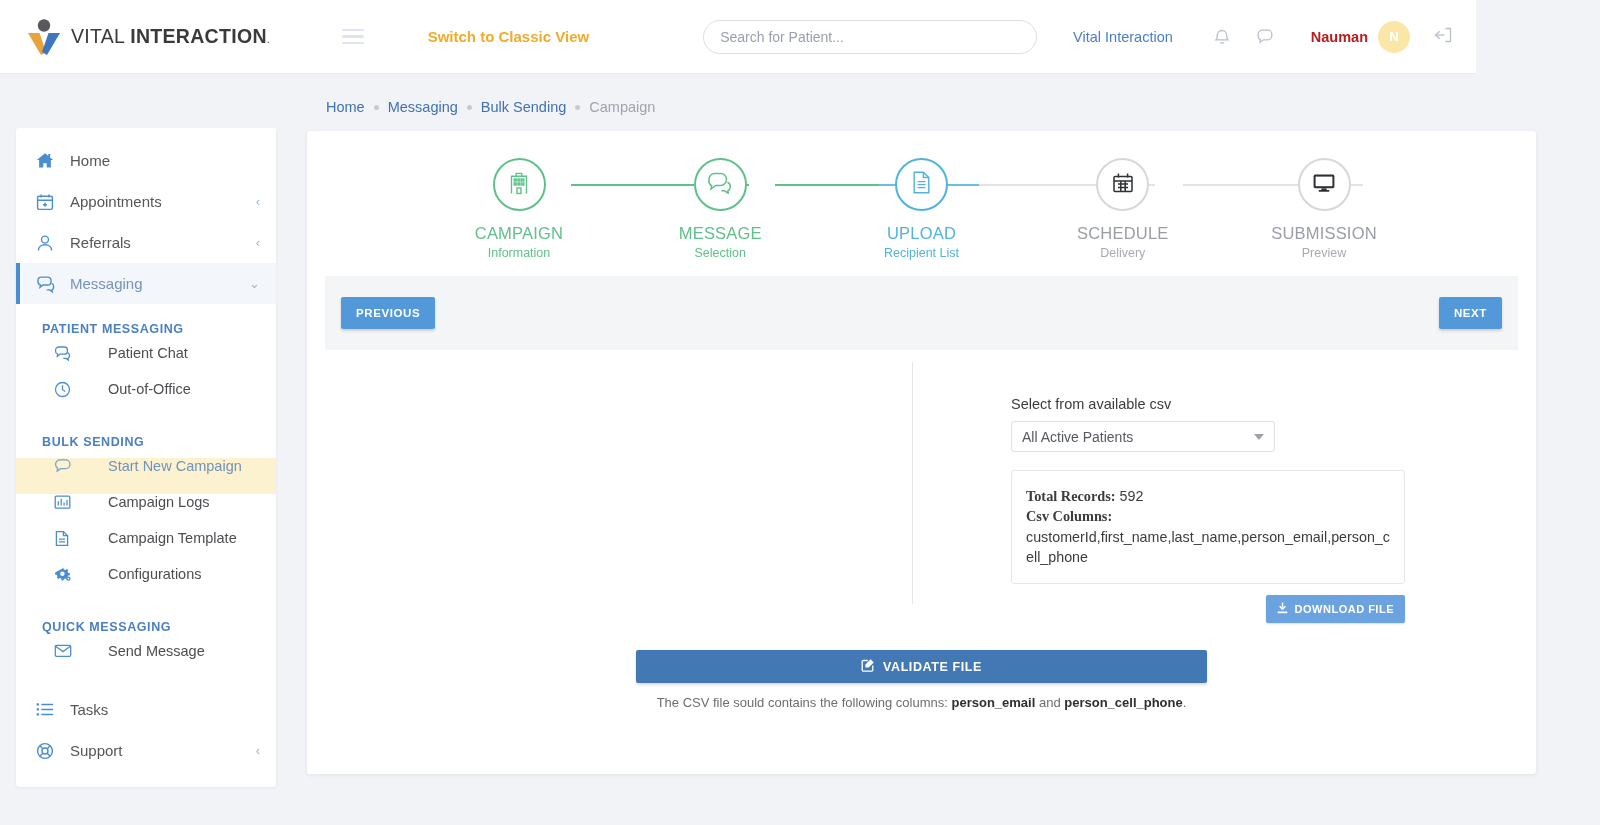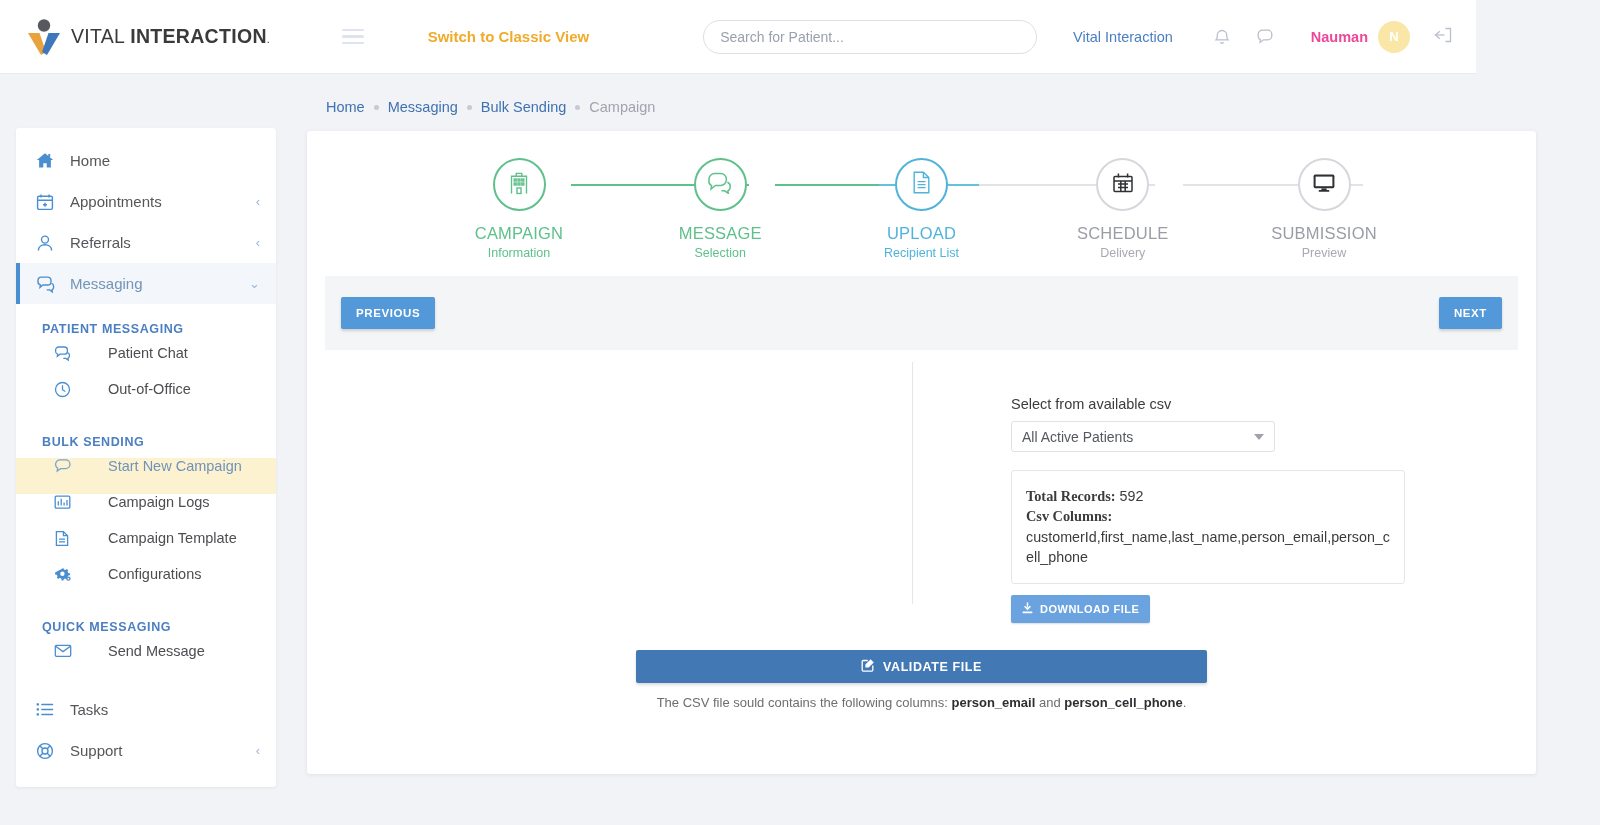--- a/index.html
+++ b/index.html
@@ -59,21 +59,21 @@
   .org-name {
     color: #4a7fc1; font-size: 14.5px; margin-right: 34px;
     cursor: pointer; white-space: nowrap;
   }
   .ico-btn {
     width: 30px; height: 30px; display: flex;
     align-items: center; justify-content: center;
     cursor: pointer; margin-right: 14px;
   }
   .user-name {
-    color: #ec4899; font-size: 14.5px; font-weight: 600;
+    color: #b91c1c; font-size: 14.5px; font-weight: 600;
     margin-left: 16px; margin-right: 10px; white-space: nowrap;
     cursor: pointer;
   }
   .avatar {
     width: 32px; height: 32px; border-radius: 50%;
     background: #fae7a8; color: #fff; font-size: 13px;
     display: flex; align-items: center; justify-content: center;
     cursor: pointer; font-weight: 600;
   }
   .logout-btn { margin-left: 22px; cursor: pointer; }
@@ -217,21 +217,21 @@
     width: 0; height: 0; border-left: 5px solid transparent;
     border-right: 5px solid transparent; border-top: 6px solid #9ea2ab;
   }
   .info-box {
     margin-top: 18px; width: 394px; min-height: 114px;
     border: 1px solid #e4e6ea; border-radius: 3px;
     padding: 15px 14px; font-size: 14.3px; color: #3c3c3c;
     line-height: 1.42;
   }
   .info-box b { font-weight: 700; font-family: Liberation Serif, serif; }
-  .dl-row { display: flex; width: 394px; margin-top: 11px; }
+  .dl-row { display: flex; justify-content: flex-end; width: 394px; margin-top: 11px; }
   .btn-dl {
     background: #6aa3df; color: #fff; border: none;
     font-family: "Liberation Sans", sans-serif;
     font-size: 11px; font-weight: 700; letter-spacing: .5px;
     padding: 7px 11px; border-radius: 2px; cursor: pointer;
     display: flex; align-items: center; gap: 7px;
     box-shadow: 0 1px 2px rgba(0,0,0,.14);
   }
 
   .validate-wrap {

